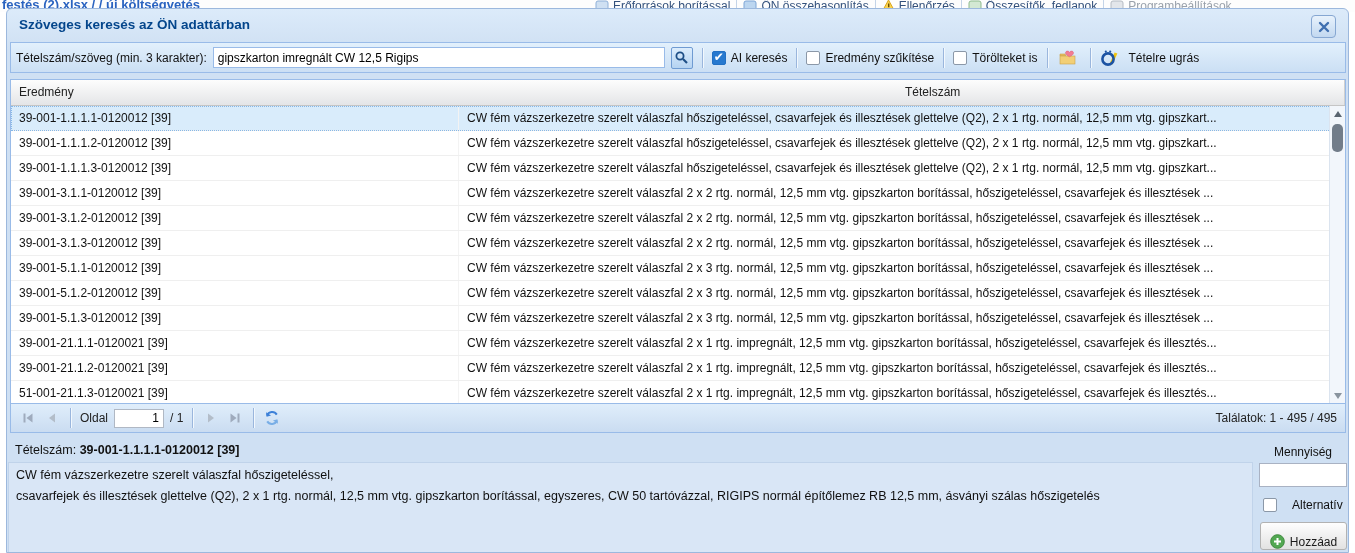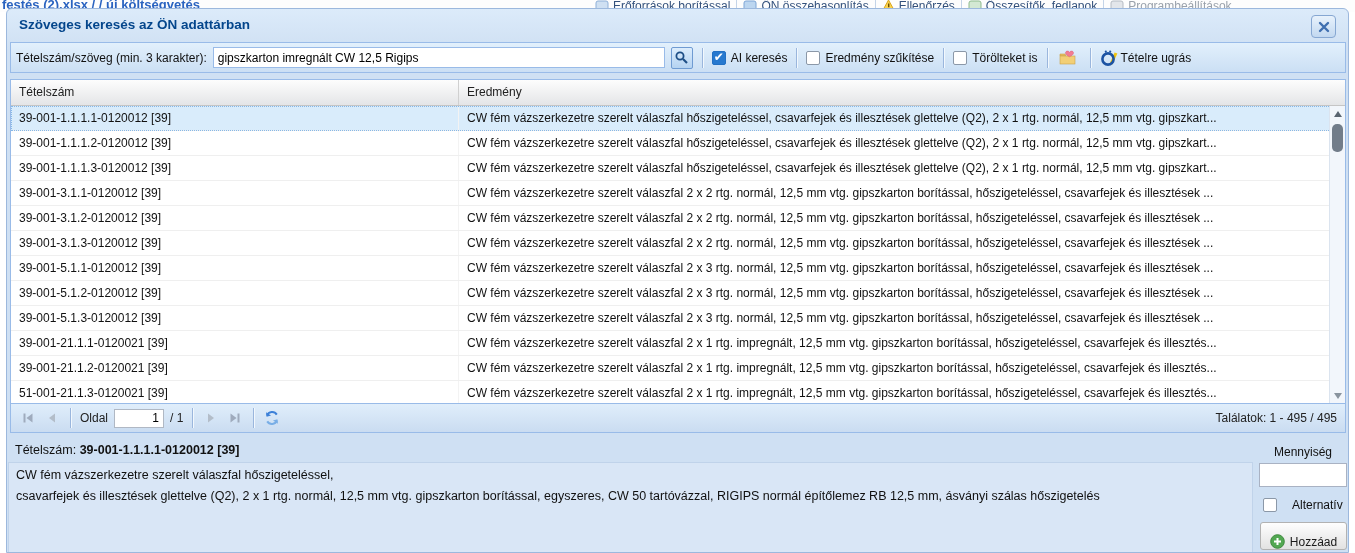--- a/index.html
+++ b/index.html
@@ -27,21 +27,21 @@
                 background:linear-gradient(#e2f0fc,#cbdff4); display:flex; align-items:center; padding:0 5px; gap:6px; white-space:nowrap; }
   .search-input { width:452px; height:21px; border:1px solid #99bbe8; font-family:"Liberation Sans",sans-serif; font-size:12px; padding:1px 4px; background:#fff; color:#000; }
   .search-btn { width:22px; height:22px; border:1px solid #6f9bd2; background:linear-gradient(#dcedfd,#b5d3f1); border-radius:2px;
                 display:flex; align-items:center; justify-content:center; cursor:pointer; }
   .tb-sep { width:1px; height:20px; background:#9ab6dd; box-shadow:1px 0 0 #f2f8fd; margin:0 3px; }
   .cb { display:flex; align-items:center; gap:5px; cursor:pointer; }
   .cb .box { width:14px; height:14px; border:1px solid #8b98a8; background:#fff; border-radius:2px; position:relative; }
   .cb .box.on { background:#2779cf; border-color:#2270c4; }
   .cb .box.on::after { content:"✔"; position:absolute; left:1px; top:-2px; color:#fff; font-size:12px; }
   .icon-btn { width:24px; height:22px; display:flex; align-items:center; justify-content:center; cursor:pointer; }
-  .goto { display:flex; align-items:center; gap:3px; cursor:pointer; }
+  .goto { display:flex; align-items:center; gap:11px; cursor:pointer; }
 
   
   .grid { position:absolute; left:3px; top:70px; width:1336px; height:354px; border:1px solid #99bbe8; background:#fff; }
   .grid-header { display:flex; height:26px; background:linear-gradient(#fdfdfd,#e4e5e7); border-bottom:1px solid #c5c5c5; font-size:12px; color:#212121; }
   .gh-cell { line-height:25px; padding-left:8px; }
   .gh-c1 { width:448px; border-right:1px solid #d0d0d0; }
   .gh-c2 { flex:1; }
   .grid-body { position:relative; height:298px; overflow:hidden; background:#fff; }
   .row { display:flex; height:25px; border-bottom:1px solid #efefef; cursor:pointer; }
   .row .c1 { width:448px; padding-left:8px; line-height:24px; white-space:nowrap; overflow:hidden; border-right:1px solid #f3f3f3; }
@@ -169,22 +169,22 @@
         <circle cx="8" cy="10" r="5.6" fill="none" stroke="#1c53a3" stroke-width="2.6"></circle>
         <circle cx="5.8" cy="2.6" r="1.1" fill="#1c53a3"></circle>
           <circle cx="10.2" cy="2.6" r="1.1" fill="#1c53a3"></circle>
       </svg>
       <span>Tételre ugrás</span>
     </span>
   </div>
 
   <div class="grid">
     <div class="grid-header">
+      <div class="gh-cell gh-c2">Eredmény</div>
       <div class="gh-cell gh-c1">Tételszám</div>
-      <div class="gh-cell gh-c2">Eredmény</div>
     </div>
     <div class="grid-body">
 
   <div class="row sel">
     <div class="c1">39-001-1.1.1.1-0120012 [39]</div>
     <div class="c2">CW fém vázszerkezetre szerelt válaszfal hőszigeteléssel, csavarfejek és illesztések glettelve (Q2), 2 x 1 rtg. normál, 12,5 mm vtg. gipszkart...</div>
   </div>
 
   <div class="row">
     <div class="c1">39-001-1.1.1.2-0120012 [39]</div>

